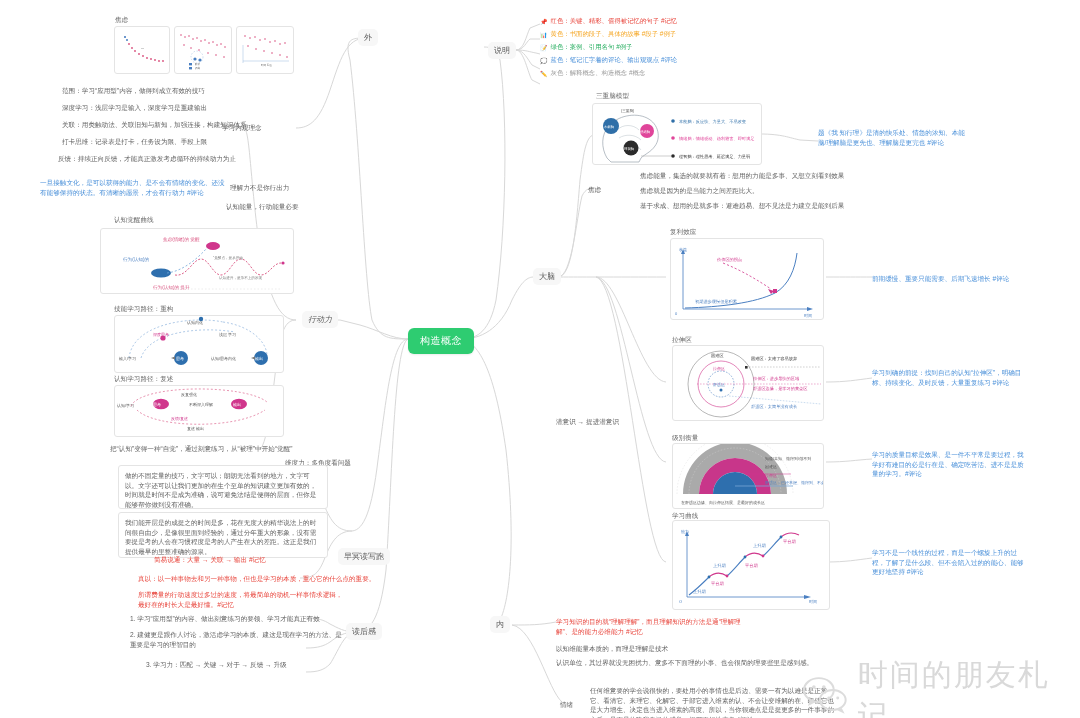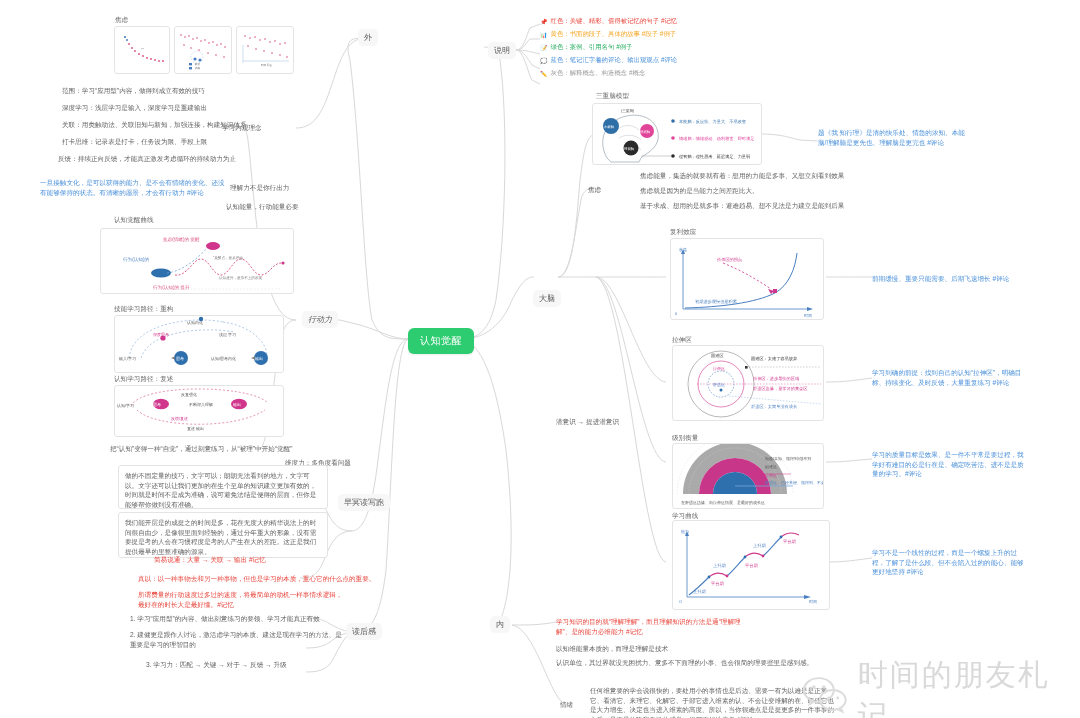--- a/index.html
+++ b/index.html
@@ -124,29 +124,29 @@
       <path d="M826 277 C 846 277, 856 277, 872 277"></path>
       <path d="M826 382 C 846 382, 856 380, 872 378"></path>
       <path d="M826 462 C 846 462, 856 460, 872 459"></path>
       <path d="M826 562 C 846 562, 856 560, 872 558"></path>
 
       <path d="M512 625 C 530 625, 540 625, 556 622"></path>
       <path d="M512 625 C 534 628, 548 690, 562 702"></path>
     </g>
   </svg>
 
-  <div class="root-node" style="left:408px; top:328px;">认知觉醒</div>
+  <div class="root-node" style="left:408px; top:328px;">构造概念</div>
 
   <div class="node-pill" style="left:358px; top:29px;">外</div>
   <div class="node-pill" style="left:302px; top:311px;font-style:italic;">行动力</div>
-  <div class="node-pill" style="left:338px; top:494px;">早冥读写跑</div>
+  <div class="node-pill" style="left:338px; top:548px;">早冥读写跑</div>
   <div class="node-pill" style="left:346px; top:623px;">读后感</div>
 
   <div class="node-pill" style="left:488px; top:42px;">说明</div>
-  <div class="node-pill" style="left:533px; top:268px;margin-top:22px;">大脑</div>
+  <div class="node-pill" style="left:533px; top:268px;">大脑</div>
   <div class="leaf-text" style="left:556px; top:417px;">潜意识 → 提进潜意识</div>
   <div class="node-pill" style="left:490px; top:616px;">内</div>
 
   <div class="card-title" style="left:115px; top:16px;">焦虑</div>
   <div class="card" style="left:114px; top:26px; width:56px; height:48px;">
     <svg viewBox="0 0 56 48" width="56" height="48">
       <g fill="#4a7fc1">
           <circle cx="10" cy="10" r="1.1"></circle>
           <circle cx="12" cy="13" r="1"></circle>
         </g>

